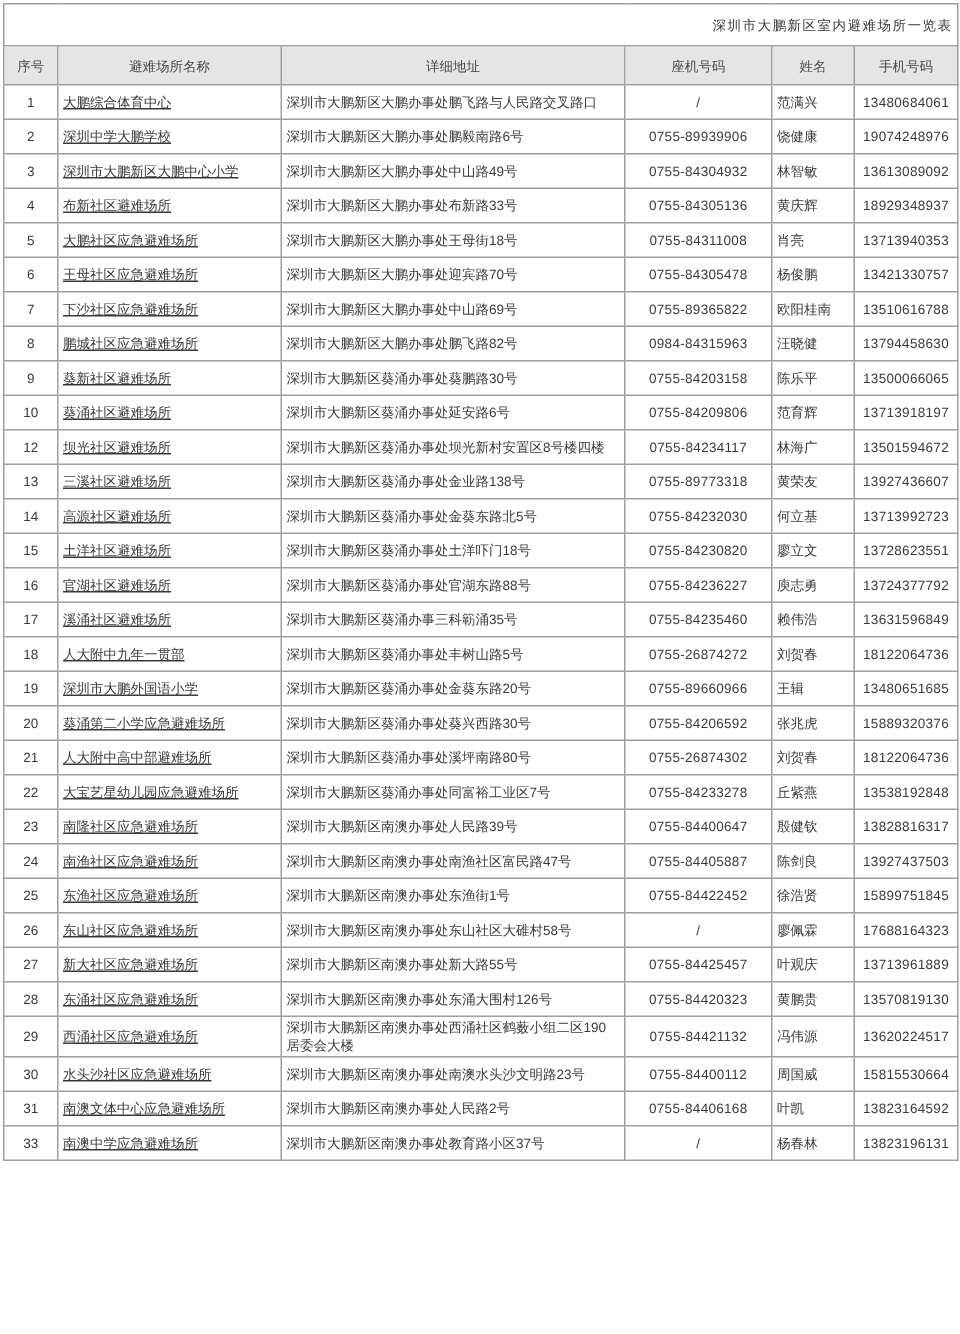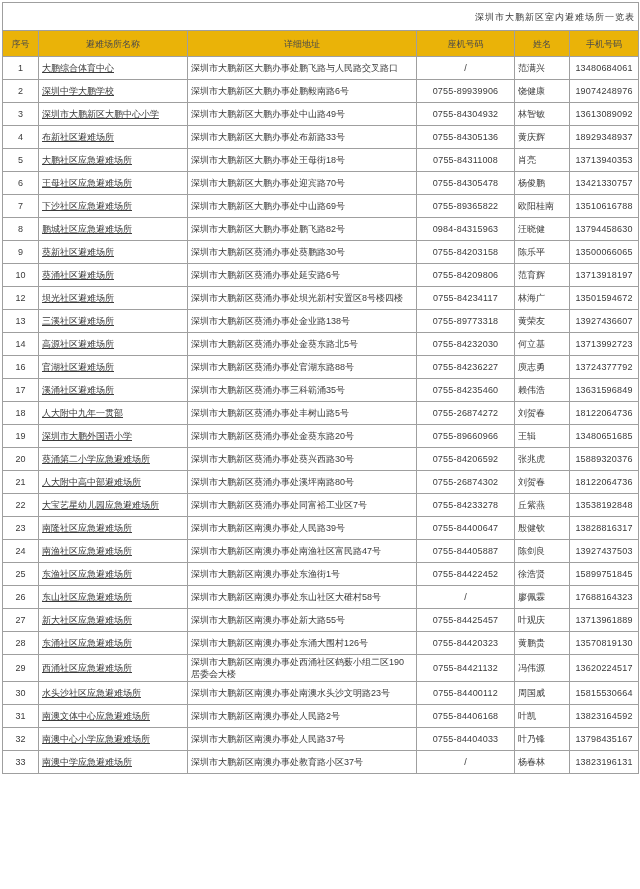--- a/index.html
+++ b/index.html
@@ -39,21 +39,21 @@
     font-size: 15px;
     font-weight: bold;
     color: #1d1d1d;
     letter-spacing: 1px;
     font-family: "Liberation Serif", "DejaVu Serif", serif;
   }
   tr.header-row th {
     height: 26px;
     text-align: center;
     color: #4a4a4a;
-    background: #eab308;
+    background: #e5e5e5;
   }
   tr.data-row td {
     height: 23px;
   }
   td.c0 { text-align: center; }
   td.c1 { text-align: left; text-decoration: underline; }
   td.c2 { text-align: left; }
   td.c3 { text-align: center; letter-spacing: 0.2px; }
   td.c4 { text-align: left; }
   td.c5 { text-align: center; letter-spacing: 0.2px; }
@@ -183,20 +183,28 @@
         </tr>
         <tr class="data-row">
           <td class="c0">14</td>
           <td class="c1">高源社区避难场所</td>
           <td class="c2">深圳市大鹏新区葵涌办事处金葵东路北5号</td>
           <td class="c3">0755-84232030</td>
           <td class="c4">何立基</td>
           <td class="c5">13713992723</td>
         </tr>
         <tr class="data-row">
+          <td class="c0">15</td>
+          <td class="c1">土洋社区避难场所</td>
+          <td class="c2">深圳市大鹏新区葵涌办事处土洋吓门18号</td>
+          <td class="c3">0755-84230820</td>
+          <td class="c4">廖立文</td>
+          <td class="c5">13728623551</td>
+        </tr>
+        <tr class="data-row">
           <td class="c0">16</td>
           <td class="c1">官湖社区避难场所</td>
           <td class="c2">深圳市大鹏新区葵涌办事处官湖东路88号</td>
           <td class="c3">0755-84236227</td>
           <td class="c4">庾志勇</td>
           <td class="c5">13724377792</td>
         </tr>
         <tr class="data-row">
           <td class="c0">17</td>
           <td class="c1">溪涌社区避难场所</td>
@@ -311,28 +319,20 @@
         </tr>
         <tr class="data-row">
           <td class="c0">31</td>
           <td class="c1">南澳文体中心应急避难场所</td>
           <td class="c2">深圳市大鹏新区南澳办事处人民路2号</td>
           <td class="c3">0755-84406168</td>
           <td class="c4">叶凯</td>
           <td class="c5">13823164592</td>
         </tr>
         <tr class="data-row">
-          <td class="c0">32</td>
-          <td class="c1">南澳中心小学应急避难场所</td>
-          <td class="c2">深圳市大鹏新区南澳办事处人民路37号</td>
-          <td class="c3">0755-84404033</td>
-          <td class="c4">叶乃锋</td>
-          <td class="c5">13798435167</td>
-        </tr>
-        <tr class="data-row">
           <td class="c0">33</td>
           <td class="c1">南澳中学应急避难场所</td>
           <td class="c2">深圳市大鹏新区南澳办事处教育路小区37号</td>
           <td class="c3">/</td>
           <td class="c4">杨春林</td>
           <td class="c5">13823196131</td>
         </tr>
       </tbody>
   </table>
 </div>

